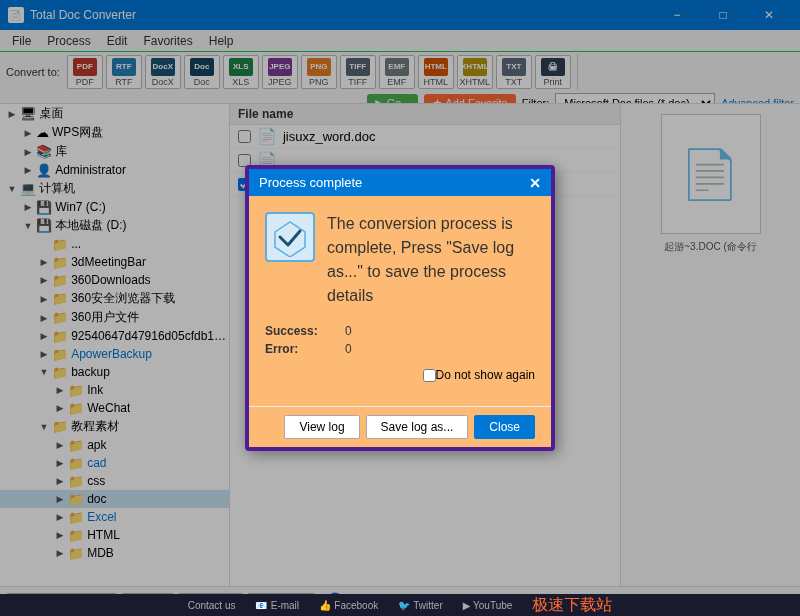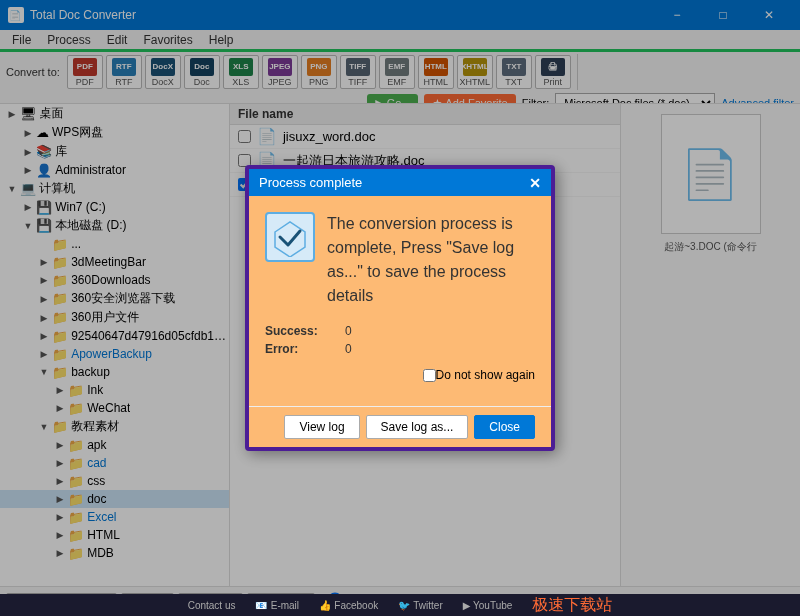--- a/index.html
+++ b/index.html
@@ -21,21 +21,21 @@
     .title-bar-title { font-size: 12px; font-weight: normal; }
     .title-bar-controls { display: flex; gap: 0; }
     .title-bar-btn {
       width: 46px; height: 30px; display: flex; align-items: center; justify-content: center;
       background: transparent; color: white; border: none; cursor: pointer; font-size: 12px;
     }
 
     
     .menu-bar {
       background: #f5f5f5;
-      border-bottom: 3px solid #22c55e;
+      border-bottom: 1px solid #22c55e;
       height: 22px;
       display: flex;
       align-items: center;
       padding: 0 4px;
     }
     .menu-item {
       padding: 2px 8px;
       cursor: pointer;
       font-size: 12px;
       color: #333;
@@ -497,21 +497,20 @@
   <div class="file-list-area">
     <div class="file-list-header">File name</div>
     <div class="file-item">
       <input type="checkbox" class="file-checkbox" style="">
       <span class="file-icon">📄</span>
       <span class="file-name">jisuxz_word.doc</span>
     </div>
     <div class="file-item">
       <input type="checkbox" class="file-checkbox" style="">
       <span class="file-icon">📄</span>
-      <span class="file-name">一起游日本旅游攻略.doc</span>
     </div>
     <div class="file-item">
       <input type="checkbox" class="file-checkbox" checked="" style="">
       <span class="file-icon">📄</span>
       <span class="file-name">一起游三亚旅游攻略.doc</span>
     </div>
   </div>
 
   <div class="preview-area">
     <div style="display:flex;flex-direction:column;align-items:center;gap:6px;">

